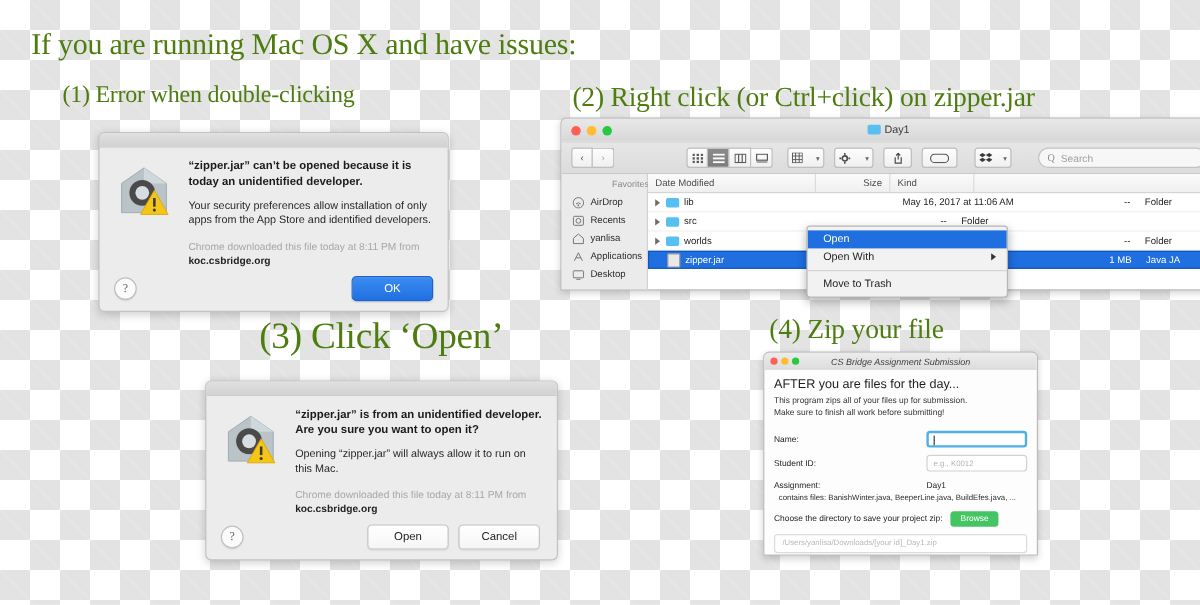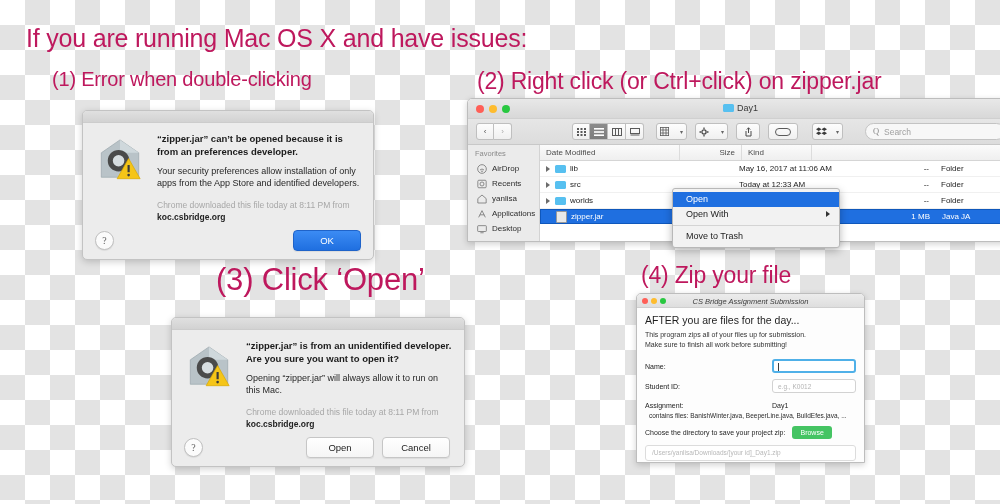--- a/index.html
+++ b/index.html
@@ -17,22 +17,22 @@
       linear-gradient(45deg, #e3e3e3 25%, transparent 25%, transparent 75%, #e3e3e3 75%, #e3e3e3);
     background-size: 50px 50px;
     background-position: 0 0, 25px 25px;
     position: relative;
   }
   .root { position: absolute; inset: 0; }
 
   
   .heading {
     position: absolute;
-    font-family: Liberation Sans, sans-serif;
-    color: #be185d;
+    font-family: Liberation Serif, serif;
+    color: #4d7c0f;
     white-space: nowrap;
     letter-spacing: -0.2px;
   }
   #h-main  { left: 26px;  top: 24px;  font-size: 25px; }
   #h-step1 { left: 52px;  top: 68px;  font-size: 20px; }
   #h-step2 { left: 477px; top: 68px;  font-size: 23px; }
   #h-step3 { left: 216px; top: 262px; font-size: 31px; }
   #h-step4 { left: 641px; top: 262px; font-size: 23px; }
 
   
@@ -210,20 +210,21 @@
     width: 72px;
     background: #ebebeb;
     border-right: 1px solid #d3d3d3;
     padding: 4px 0 0 0;
     box-sizing: border-box;
   }
   .side-head {
     font-size: 7.5px;
     color: #8b8b8b;
     padding: 0 0 3px 7px;
+    margin-left: 35px;
   }
   .side-item {
     display: flex; align-items: center;
     height: 15px;
     padding-left: 9px;
     font-size: 8px;
     color: #2d2d2d;
   }
   .side-item .ic {
     width: 10px; height: 10px;
@@ -274,21 +275,21 @@
     flex: none;
   }
   .f-name .jar {
     width: 9px; height: 10px;
     background: #e9e9e9;
     border: 1px solid #9a9a9a;
     border-radius: 1px;
     margin-right: 4px; margin-left: 9px;
     flex: none;
   }
-  .f-date { width: 140px; padding-left: 6px; }
+  .f-date { width: 140px; padding-left: 6px; margin-left: 13px; }
   .f-size { width: 62px; text-align: right; padding-right: 6px; }
   .f-kind { width: 70px; padding-left: 6px; }
 
   
   #context-menu {
     position: absolute;
     left: 672px; top: 188px;
     width: 166px;
     background: #f2f2f2;
     border: 1px solid #b8b8b8;
@@ -403,21 +404,21 @@
       <svg class="gatekeeper-icon" style="left:14px; top:14px;" viewBox="0 0 64 64">
         <path d="M32 4 L58 22 L58 56 L6 56 L6 22 Z" fill="#b9c3c8" stroke="#9aa7ad" stroke-width="1"></path>
         <path d="M32 4 L58 22 L32 22 Z" fill="#cfd8dc"></path>
         <circle cx="30" cy="33" r="15" fill="#4a4a4a"></circle>
         <circle cx="30" cy="33" r="8" fill="#d7dde0"></circle>
         <path d="M44 30 L60 58 L28 58 Z" fill="#f5c518" stroke="#d9a800" stroke-width="1"></path>
         <rect x="42.5" y="39" width="3" height="10" fill="#3a3a3a"></rect>
         <circle cx="44" cy="53" r="1.8" fill="#3a3a3a"></circle>
       </svg>
       <div class="dlg-text">
-        <p class="dlg-title">“zipper.jar” can’t be opened because it is from an preferences developer.</p>
+        <p class="dlg-title">“zipper.jar” can’t be opened because it is today an unidentified developer.</p>
         <p class="dlg-sub">Your security preferences allow installation of only apps from the App Store and identified developers.</p>
         <p class="dlg-meta">
           <span>Chrome downloaded this file today at 8:11 PM from</span>
           <br>
           <b>koc.csbridge.org</b>
         </p>
       </div>
     </div>
     <div class="dlg-footer">
       <div class="help-btn">?</div>
@@ -613,21 +614,20 @@
           <div class="f-size">--</div>
           <div class="f-kind">Folder</div>
         </div>
 
         <div class="f-row">
           <div class="f-name">
             <span class="tri"></span>
             <span class="fold"></span>
             <span>src</span>
           </div>
-          <div class="f-date">Today at 12:33 AM</div>
           <div class="f-size">--</div>
           <div class="f-kind">Folder</div>
         </div>
 
         <div class="f-row">
           <div class="f-name">
             <span class="tri"></span>
             <span class="fold"></span>
             <span>worlds</span>
           </div>

